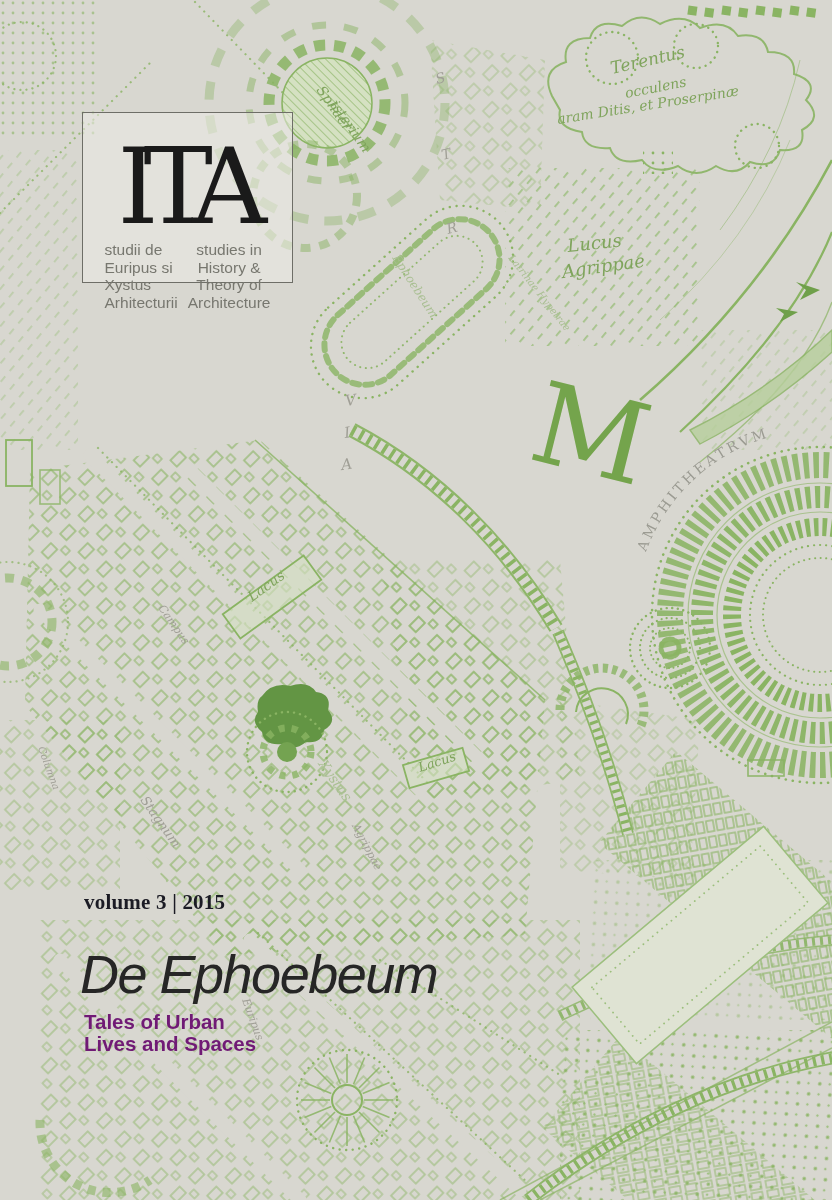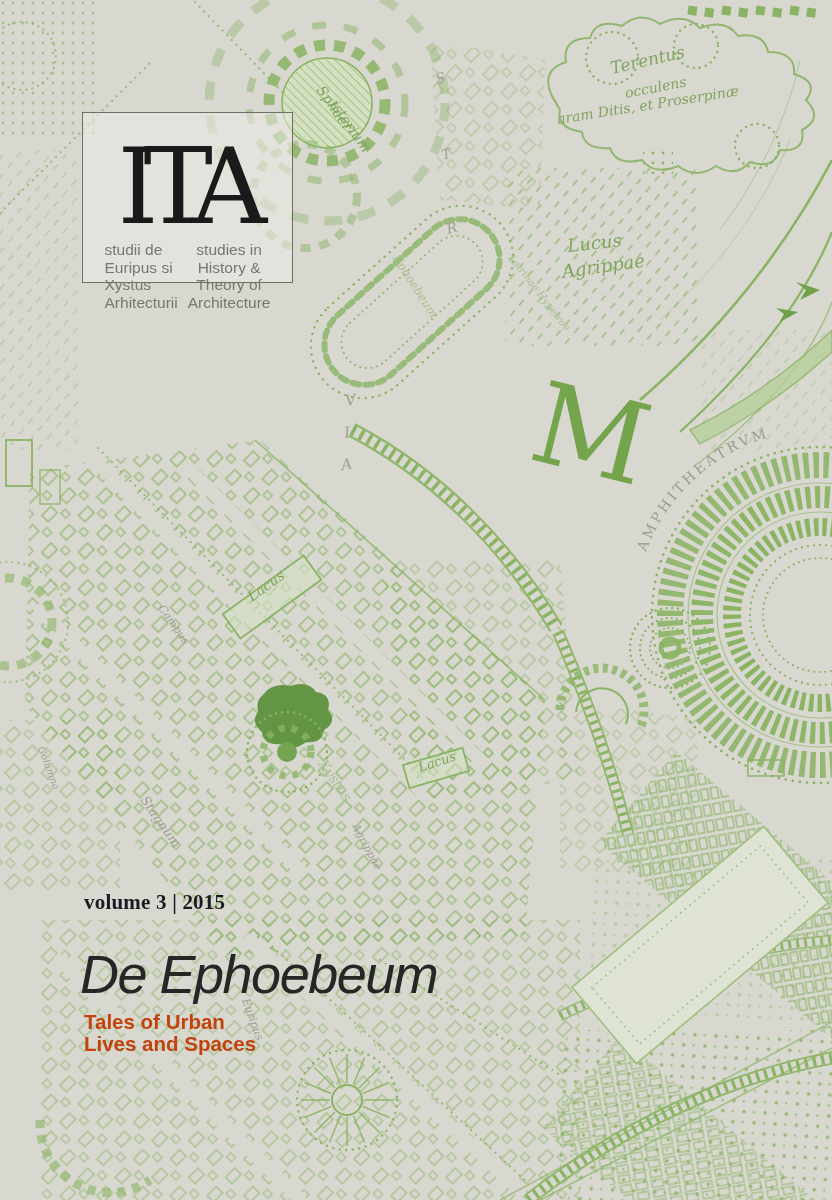--- a/index.html
+++ b/index.html
@@ -30,21 +30,21 @@
   .logo-sub .en{text-align:center;}
 
   
   .volume-line{position:absolute;left:84px;top:868px;
                font-family:"Liberation Serif",serif;font-weight:700;
                font-size:21px;color:#1b1b24;letter-spacing:0.2px;margin-top:22px;}
   .main-title{position:absolute;left:80px;top:946px;
               font-style:italic;font-weight:400;font-size:54px;line-height:1.05;
               color:#262626;letter-spacing:-1.5px;white-space:nowrap;}
   .subtitle{position:absolute;left:84px;top:1011px;
-            font-weight:700;font-size:20.5px;line-height:22px;color:#c2410c;}
+            font-weight:700;font-size:20.5px;line-height:22px;color:#701a75;}
 </style>
 </head>
 <body>
 
 <div class="cover">
 
   <svg class="map" width="832" height="1200" viewBox="0 0 832 1200">
     <defs>
       <pattern id="p-blocks" width="26" height="26" patternUnits="userSpaceOnUse" patternTransform="rotate(-45)">
         <rect x="3" y="4" width="13" height="9" fill="none" stroke="#8ab463" stroke-width="1.6"></rect>

